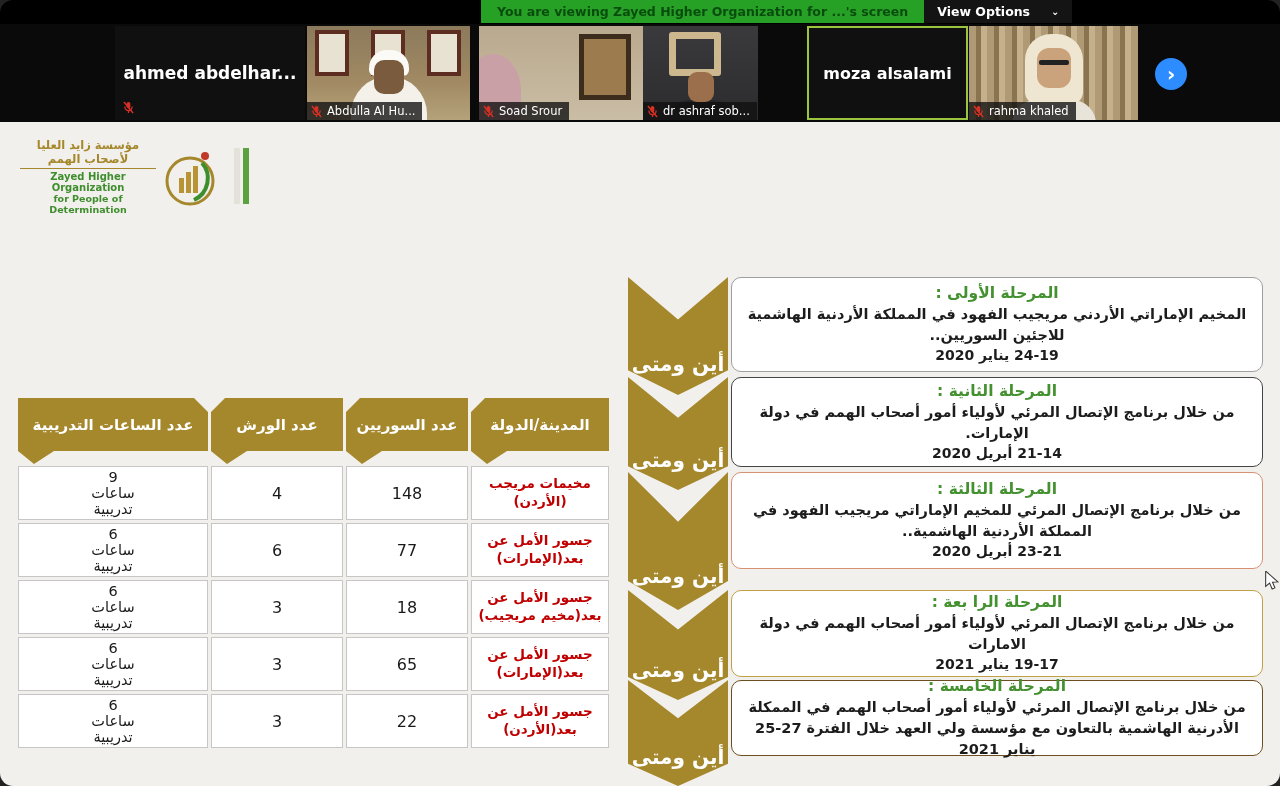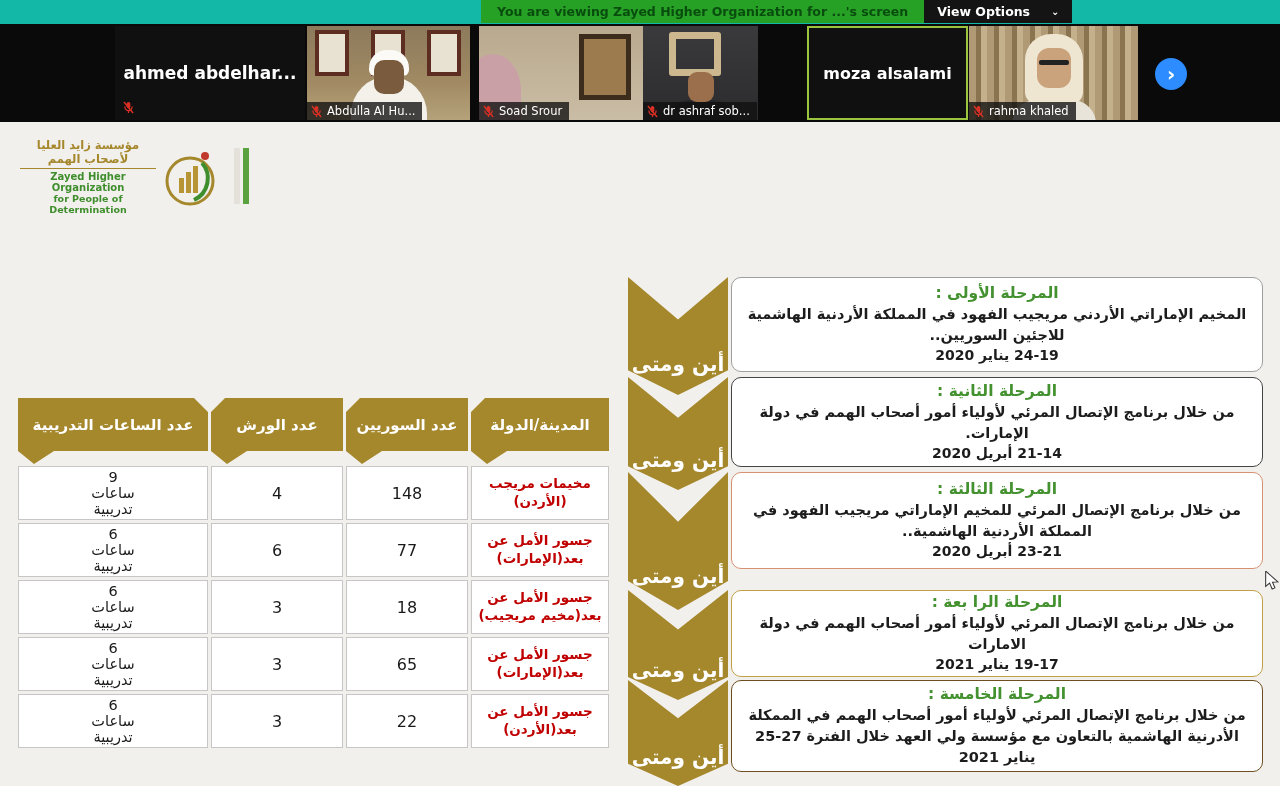--- a/index.html
+++ b/index.html
@@ -1,17 +1,17 @@
 <!DOCTYPE html>
 <html><head>
 <meta charset="utf-8">
 <style>
   * { margin:0; padding:0; box-sizing:border-box; }
   body { font-family:"DejaVu Sans", sans-serif; background:#222; }
-  .screen { position:relative; width:1280px; height:786px; background:#14b8a6; overflow:hidden; }
+  .screen { position:relative; width:1280px; height:786px; background:#000000; overflow:hidden;border-radius:13px; }
 
   
   .banner { position:absolute; left:481px; top:0; height:23px; display:flex; z-index:20; }
   .banner-green { background:#26a126; color:#094d0e; font-weight:bold; font-size:12.5px;
                   display:flex; align-items:center; padding:0 16px; white-space:nowrap; }
   .banner-opts { background:#141414; color:#fff; font-weight:bold; font-size:12.5px;
                  display:flex; align-items:center; gap:21px; padding:0 13px; cursor:pointer; white-space:nowrap; }
   .banner-opts .chev { font-size:10px; }
 
   
@@ -305,21 +305,21 @@
     <div class="stage-box" style="top:350px;height:97px;border:1.4px solid #d69173;">
       <div class="stage-title" data-bind="timeline.stages.2.title">المرحلة الثالثة :</div>
       <div class="stage-body" data-bind="timeline.stages.2.body">من خلال برنامج الإتصال المرئي للمخيم الإماراتي مريجيب الفهود في المملكة الأردنية الهاشمية..</div>
       <div class="stage-date" data-bind-tokens="timeline.stages.2.date"><bdi>2020</bdi> <bdi>أبريل</bdi> <bdi>23-21</bdi></div>
     </div>
     <div class="stage-box" style="top:468px;height:87px;border:1.4px solid #c2a04a;">
       <div class="stage-title" data-bind="timeline.stages.3.title">المرحلة الرا بعة :</div>
       <div class="stage-body" data-bind="timeline.stages.3.body">من خلال برنامج الإتصال المرئي لأولياء أمور أصحاب الهمم في دولة الامارات</div>
       <div class="stage-date" data-bind-tokens="timeline.stages.3.date"><bdi>2021</bdi> <bdi>يناير</bdi> <bdi>19-17</bdi></div>
     </div>
-    <div class="stage-box" style="top:558px;height:92px;border:1.4px solid #6d4e1e;">
+    <div class="stage-box" style="top:558px;height:76px;border:1.4px solid #6d4e1e;">
       <div class="stage-title" data-bind="timeline.stages.4.title">المرحلة الخامسة :</div>
       <div class="stage-body" data-bind="timeline.stages.4.body">من خلال برنامج الإتصال المرئي لأولياء أمور أصحاب الهمم في الممكلة الأدرنية الهاشمية بالتعاون مع مؤسسة ولي العهد خلال الفترة 27-25 يناير 2021</div>
     </div>
 
     <svg class="cursor" width="16" height="19" viewBox="0 0 12 15">
       <path d="M1 0 L1 12.2 L4.1 9.6 L6.1 14.2 L8.3 13.3 L6.4 8.8 L10.6 8.6 Z" fill="#fdfdfd" stroke="#333" stroke-width="0.8"></path>
     </svg>
 
   </div>
 </div>

